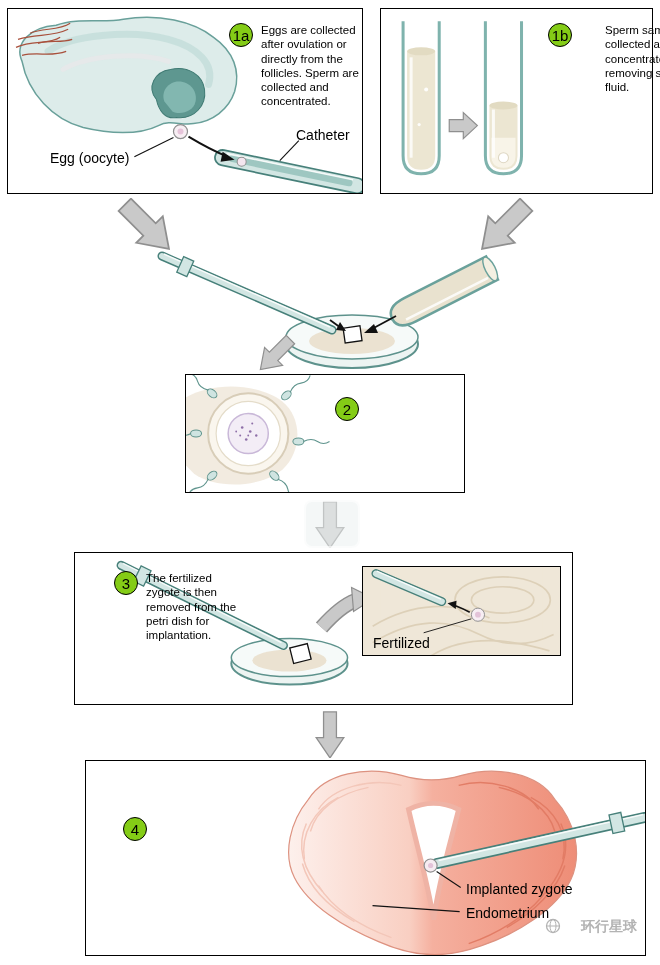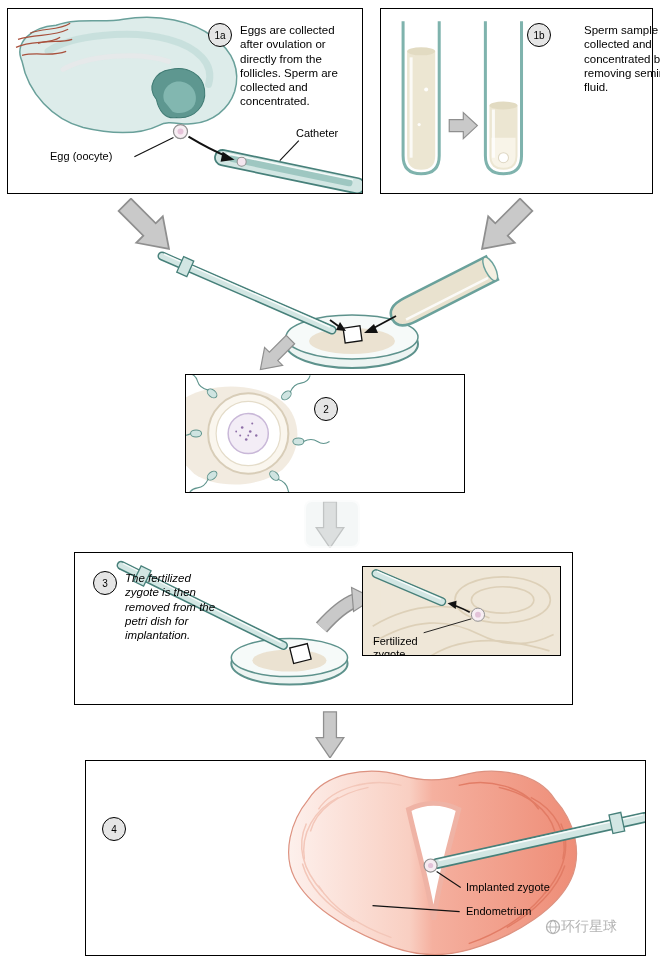--- a/index.html
+++ b/index.html
@@ -4,29 +4,29 @@
 <style>
   html,body { margin:0; padding:0; background:#fff; }
   body { font-family:"Liberation Sans", sans-serif; color:#000; }
   .canvas { position:relative; width:660px; height:965px; background:#fff; overflow:hidden; }
   .box { position:absolute; background:#fff; border:1.6px solid #000; box-sizing:border-box; }
   .abs { position:absolute; }
   svg.fill { position:absolute; left:0; top:0; width:100%; height:100%; }
   .step-row { position:absolute; display:flex; gap:8px; align-items:flex-start; }
   .num { width:22px; height:22px; border:1.4px solid #000; border-radius:50%;
          display:flex; align-items:center; justify-content:center;
-         font-size:10px; background:#e5e5e5; flex:0 0 auto; }
+         font-size:15px; background:#84cc16; flex:0 0 auto;margin-left:21px; }
   .txt { font-size:11.5px; line-height:1.24; }
-  .lbl { position:absolute; font-size:11px; line-height:1.2; white-space:nowrap; }
+  .lbl { position:absolute; font-size:14px; line-height:1.2; white-space:nowrap; }
   .lbl.wrap { white-space:normal; }
   .inset { position:absolute; border:1.5px solid #000; box-sizing:border-box; overflow:hidden; background:#efe7d8; }
   .center-mark { position:absolute; width:52px; height:44px; border-radius:8px;
                  background:rgba(235,240,240,0.55); border:2px solid rgba(255,255,255,0.65); }
-  .brand { position:absolute; display:flex; align-items:center; gap:0;
-           color:#b3b3b3; font-size:14px; }
+  .brand { position:absolute; display:flex; align-items:flex-start; gap:20px;
+           color:#b3b3b3; font-size:14px;font-weight:bold; }
 </style>
 </head>
 <body>
 
 <div class="canvas">
 
   <div class="box" style="left:7px; top:8px; width:356px; height:186px;">
     <svg class="fill" viewBox="0 0 353 183">
 
       <path d="M14,52 C6,34 22,18 48,16 C70,8 95,14 115,10 C150,4 185,12 205,28 C225,42 232,62 226,82 C220,100 204,112 185,114 C172,116 162,110 150,116 C130,126 100,124 75,118 C45,110 20,84 14,52 Z" fill="#ddecea" stroke="#69a09a" stroke-width="1.5"></path>
@@ -194,21 +194,21 @@
       <rect x="62" y="14" width="11" height="17" transform="rotate(26 67 22)" fill="#d2e6e3" stroke="#47807a" stroke-width="1.3"></rect>
 
       <rect x="216" y="92" width="18" height="16" fill="#ffffff" stroke="#111" stroke-width="1.3" transform="rotate(-14 225 100)"></rect>
 
       <path d="M246,74 C262,56 272,50 280,47" fill="none" stroke="#8f8f8f" stroke-width="15"></path>
       <path d="M246,74 C262,56 272,50 280,47" fill="none" stroke="#c9c9c9" stroke-width="12"></path>
       <polygon points="276,34 298,45 278,58" fill="#c9c9c9" stroke="#8f8f8f" stroke-width="1.2"></polygon>
     </svg>
     <div class="step-row" style="left:18px; top:18px;">
       <div class="num">3</div>
-      <div class="txt" style="width:96px;font-style:italic;">The fertilized zygote is then removed from the petri dish for implantation.</div>
+      <div class="txt" style="width:96px;">The fertilized zygote is then removed from the petri dish for implantation.</div>
     </div>
 
     <div class="inset" style="left:287px; top:13px; width:199px; height:90px;">
       <svg class="fill" viewBox="0 0 196 107">
         <rect width="196" height="107" fill="#efe7d8"></rect>
         <g fill="none" stroke="#ddd0b8" stroke-width="2">
           <path d="M-10,92 C40,62 80,62 120,82 C150,97 180,97 210,82"></path>
           <path d="M-10,72 C40,42 90,42 132,62"></path>
           <path d="M55,112 C90,87 140,82 205,102"></path>
           <ellipse cx="148" cy="40" rx="58" ry="28"></ellipse>

